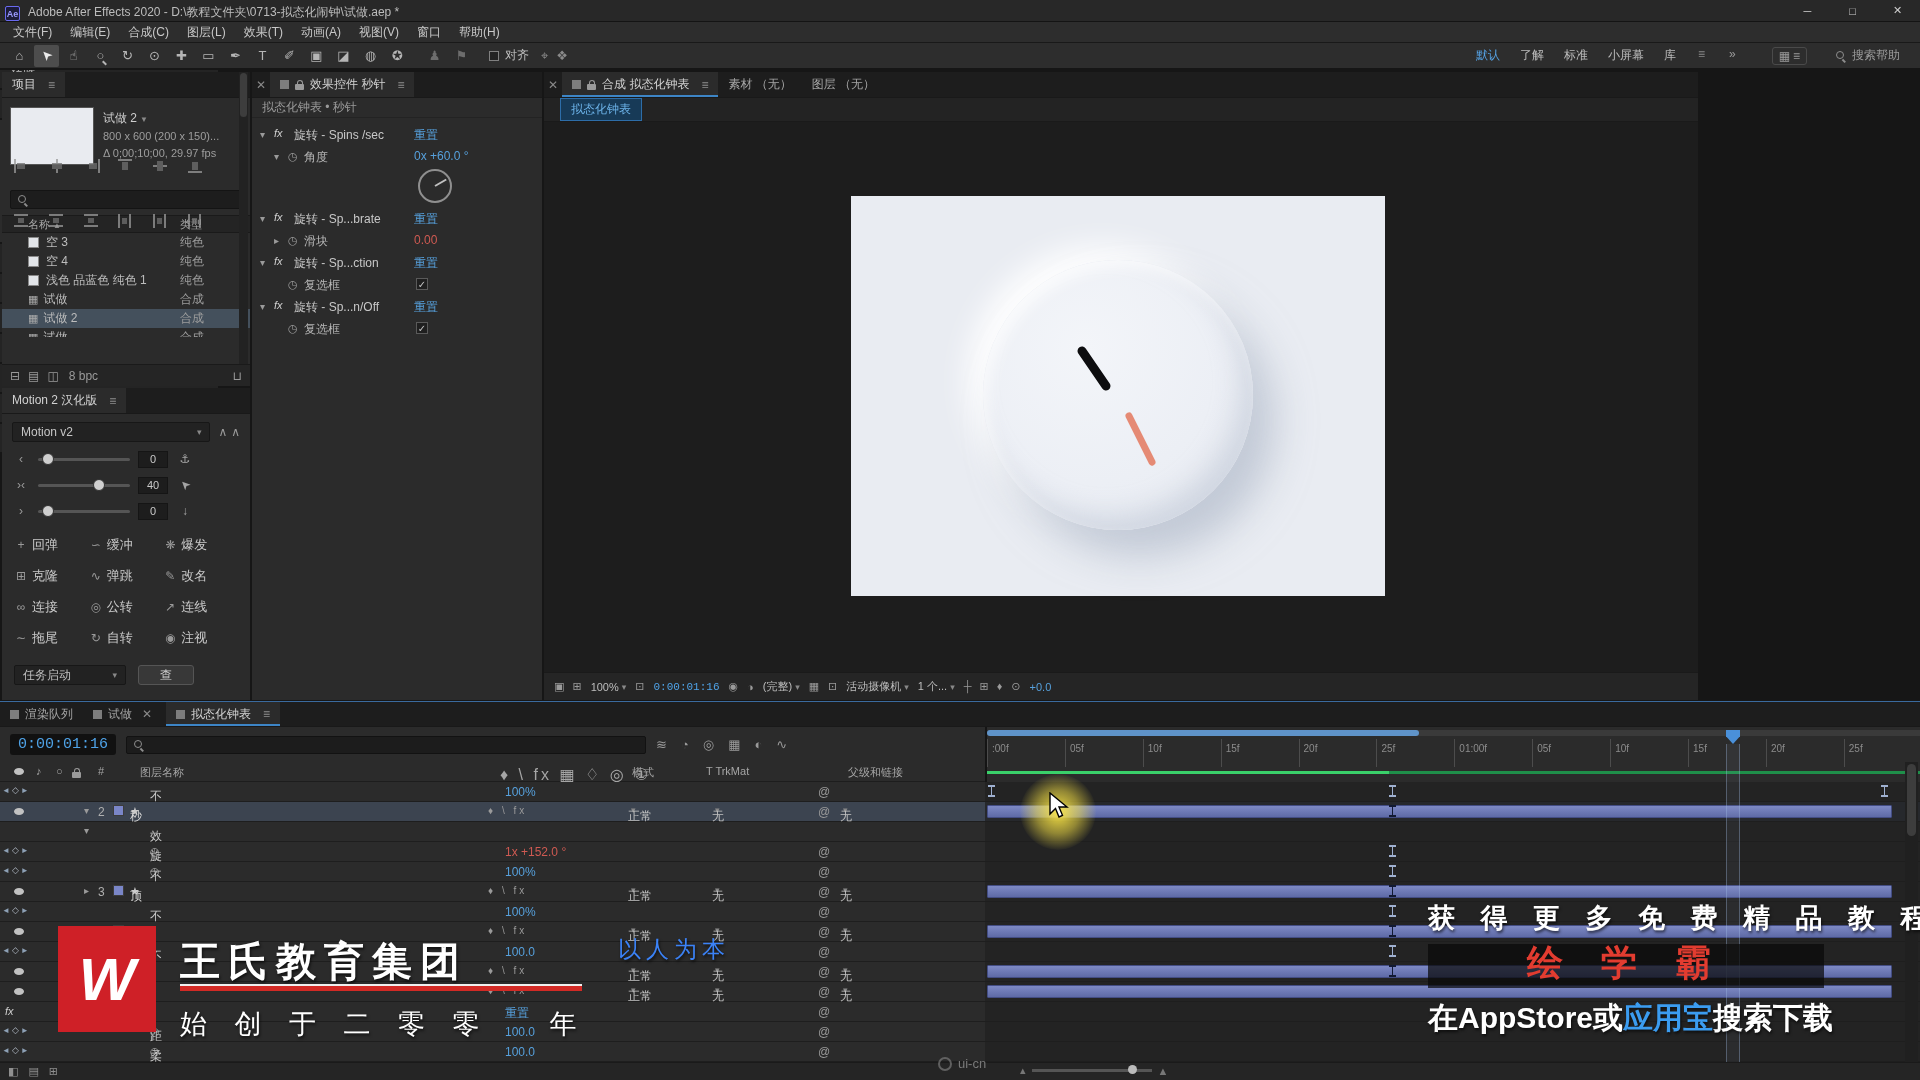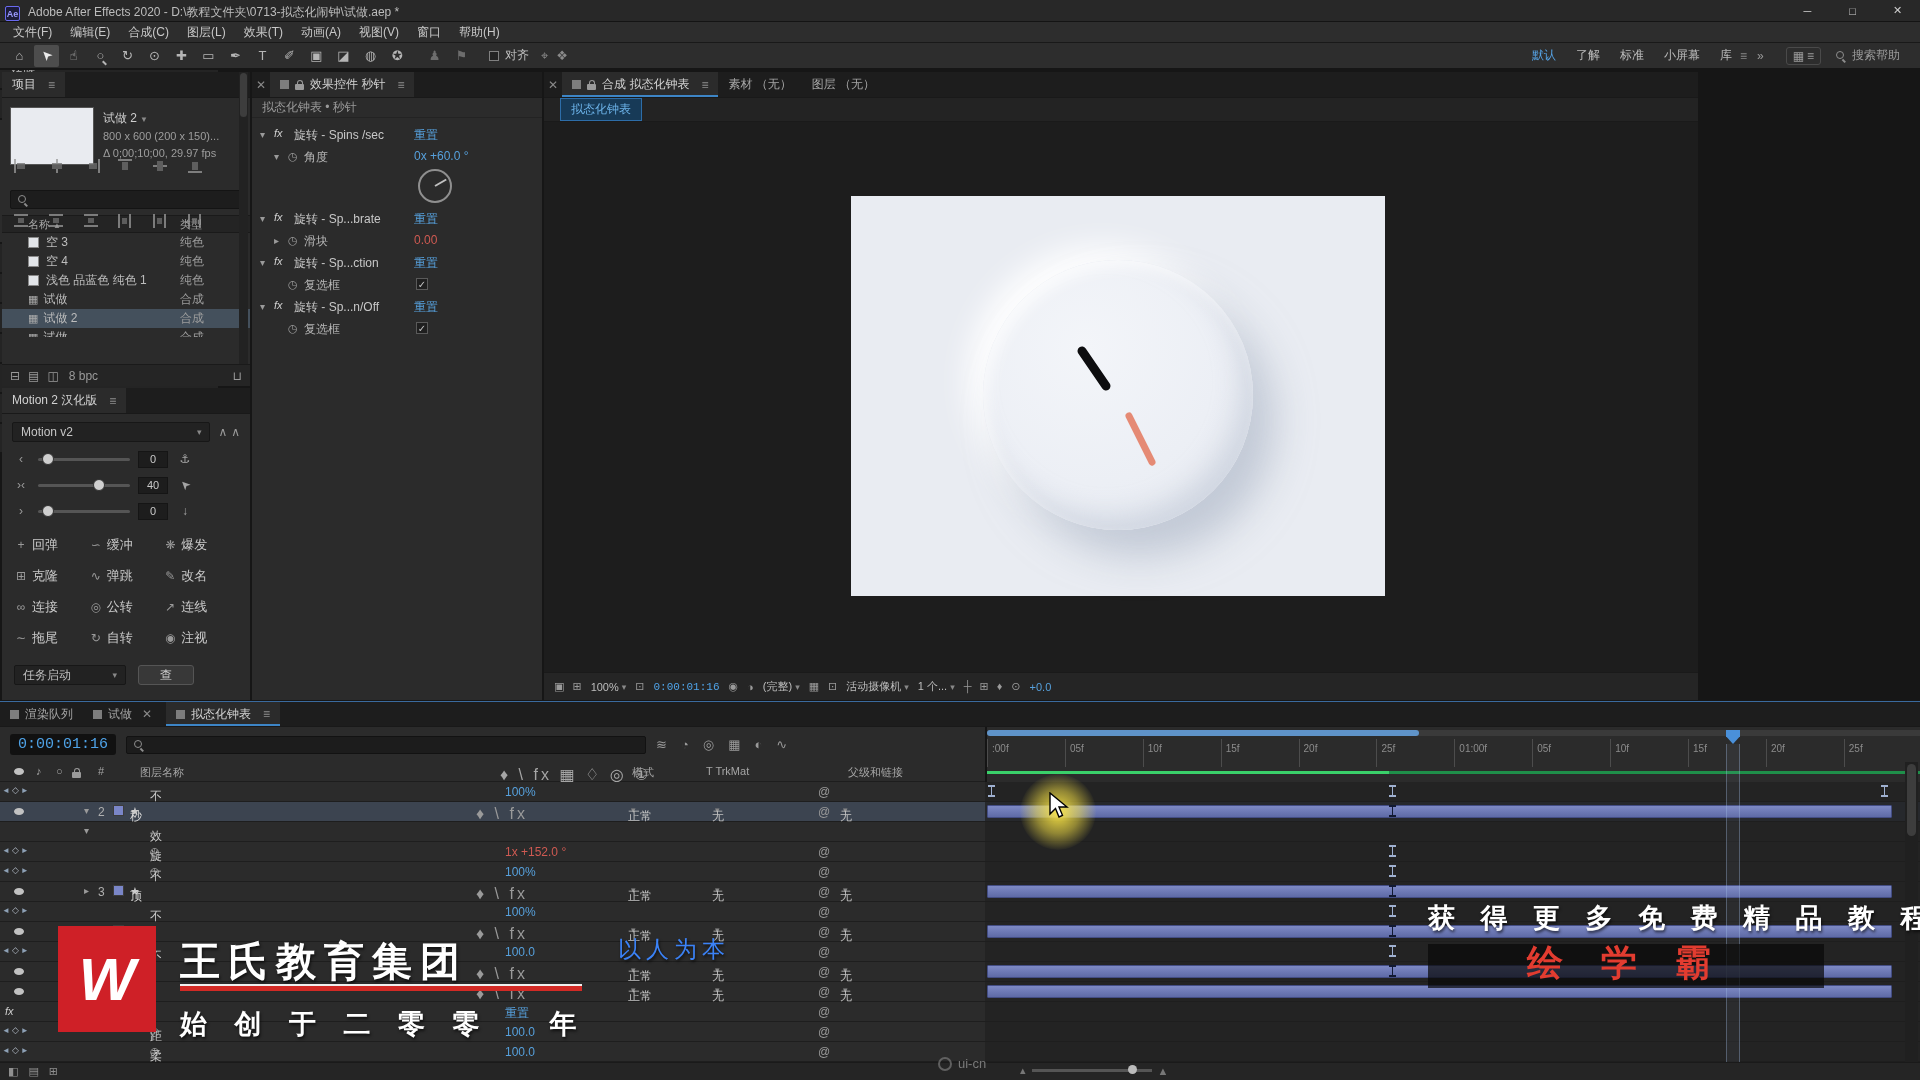--- a/index.html
+++ b/index.html
@@ -33,21 +33,21 @@
 .toolbar{position:absolute;left:0;top:43px;width:1920px;height:27px;background:#2d2d2d;display:flex;align-items:center;padding:0 6px;border-bottom:2px solid #161616;z-index:6}
 .tool{width:25px;height:22px;display:flex;align-items:center;justify-content:center;color:#b5b5b5;font-size:13px;margin:0 1px;border-radius:2px}
 .tool.active{background:#4d4d4d;color:#ececec}
 .tool .tglyph{pointer-events:none}
 .zoom-ico::after{content:"";position:absolute;width:5px;height:2px;background:#b5b5b5;transform:rotate(45deg);right:-3px;bottom:-1px}
 .tb-sep{width:10px}
 .tb-extra .tool{color:#6d6d6d}
 .snap-wrap{display:flex;align-items:center;gap:6px;margin-left:14px;color:#c0c0c0}
 .snap-box{width:10px;height:10px;border:1px solid #808080;background:#222}
 .snap-icons{display:flex;gap:8px;margin-left:6px;color:#8a8a8a;font-size:13px}
-.workspaces{margin-left:auto;display:flex;align-items:center;gap:2px}
+.workspaces{margin-left:auto;display:flex;gap:16px}
 .ws-item{padding:0 10px;color:#bdbdbd}
 .ws-item.active{color:#55a2e4}
 .ws-menu{color:#888;margin-left:-4px}
 .ws-over{color:#9a9a9a;padding:0 8px}
 .tb-console{display:flex;gap:3px;border:1px solid #4a4a4a;border-radius:3px;padding:1px 6px;margin:0 12px;color:#9a9a9a}
 .help-search{display:flex;align-items:center;gap:6px;margin-right:14px;color:#9a9a9a}
 
 .panel{position:absolute;background:#2b2b2b}
 .tabstrip{height:26px;background:#1d1d1d;display:flex;align-items:stretch;border-bottom:1px solid #191919}
 .tab{display:flex;align-items:center;gap:6px;padding:0 10px;color:#a5a5a5;position:relative}
@@ -167,21 +167,21 @@
 .c-eye{left:14px;top:6px}
 .c-fx{left:5px;font-style:italic;color:#cfcfcf;font-size:11px}
 .c-twirl{left:84px;color:#9a9a9a;font-size:10px}
 .c-num{left:98px;color:#b0b0b0}
 .c-swatch{left:113px;top:4px;width:11px;height:11px;background:#7a86c8;border:1px solid #3c3c3c}
 .c-name{left:150px;color:#c9c9c9;display:flex;gap:5px;align-items:center}
 .c-name.lay{left:130px;color:#d6d6d6}
 .c-name .star{color:#c9c9c9;font-size:11px}
 .c-name .swi{color:#9a9a9a;font-size:11px}
 .c-val{left:505px}
-.c-switches{left:476px;width:120px;color:#9a9a9a;font-size:16px;letter-spacing:3px}
+.c-switches{left:488px;width:120px;color:#9a9a9a;font-size:10px;letter-spacing:3px}
 .c-mode{left:628px;width:72px;color:#c0c0c0}
 .c-trk{left:712px;width:58px;color:#c0c0c0}
 .c-pick{left:818px;color:#9a9a9a}
 .c-parent{left:840px;width:130px;color:#c0c0c0}
 .c-track{position:absolute;left:985px;top:0;width:935px;height:100%}
 .bar{display:none;position:absolute;left:2px;top:3px;width:905px;height:13px;border-radius:1px;background:linear-gradient(#7d89c4,#5e6aa6);border:1px solid #434d84}
 .bar.show{display:block}
 .kf{color:#9fb0d0}
 .bar.show~.kf{color:#121a33}
 .kf{position:absolute;top:4px;width:7px;height:12px}
@@ -196,21 +196,21 @@
 .tl-zoom{position:absolute;left:1020px;bottom:3px;display:flex;align-items:center;gap:6px;color:#777}
 .tl-zoom .ztrack{position:relative;width:120px;height:3px;background:#555}
 .tl-zoom .zknob{position:absolute;left:80%;top:-4px;width:9px;height:9px;background:#bbb;border-radius:50%}
 
 .wm-left{position:absolute;left:58px;top:922px;width:880px;height:150px;z-index:30;text-shadow:1px 2px 3px rgba(0,0,0,.65)}
 .wm-logo{position:absolute;left:0;top:4px;width:98px;height:106px;background:#cf2027;display:flex;align-items:center;justify-content:center;text-shadow:none}
 .wm-w{color:#fff;font-size:60px;font-weight:bold;font-style:italic}
 .wm-brand{position:absolute;left:122px;top:12px;color:#fff;font-size:40px;font-weight:bold;letter-spacing:8px;white-space:nowrap}
 .wm-slogan{position:absolute;left:560px;top:12px;color:#3b82f6;font-size:23px;letter-spacing:5px;white-space:nowrap}
 .wm-underline{position:absolute;left:122px;top:64px;width:402px;height:5px;background:#d22a25;box-shadow:0 -2px 0 #f0f0f0}
-.wm-founded{position:absolute;left:122px;top:84px;color:#fff;font-size:27px;font-weight:bold;letter-spacing:10px;white-space:nowrap}
+.wm-founded{position:absolute;left:122px;top:84px;color:#fff;font-size:27px;font-weight:normal;letter-spacing:10px;white-space:nowrap}
 .wm-year{margin-left:60px}
 .wm-right{position:absolute;left:1428px;top:900px;width:486px;z-index:30;text-shadow:1px 2px 3px rgba(0,0,0,.65)}
 .wm-p1{color:#fff;font-size:27px;font-weight:bold;letter-spacing:9px;white-space:nowrap}
 .wm-bar{margin-top:8px;width:396px;height:44px;background:rgba(10,10,10,.72);display:flex;align-items:flex-end;justify-content:center;text-shadow:none}
 .wm-hxb{color:#e23c30;font-size:36px;font-weight:bold;letter-spacing:14px}
 .wm-p2{margin-top:10px;color:#fff;font-size:30px;font-weight:bold;white-space:nowrap}
 .wm-appblue{color:#3b9cf0}
 .glow{position:absolute;left:1020px;top:774px;width:76px;height:76px;border-radius:50%;background:radial-gradient(circle,rgba(255,233,70,.95) 0%,rgba(255,233,70,.5) 40%,rgba(255,233,70,0) 72%);z-index:40}
 .cursor{position:absolute;left:1048px;top:792px;z-index:41}
 .uicn{position:absolute;left:938px;top:1056px;z-index:25;display:flex;align-items:center;gap:6px;opacity:.8}
@@ -1248,20 +1248,23 @@
     <div class="wm-founded">
       <span>始 创 于 二 零 零</span><span class="wm-year">年</span>
     </div>
   </div>
 
   <div class="wm-right">
     <div class="wm-p1">获 得 更 多 免 费 精 品 教 程</div>
     <div class="wm-bar">
       <span class="wm-hxb">绘 学 霸</span>
     </div>
+    <div class="wm-p2">
+      <span>在AppStore或</span><span class="wm-appblue">应用宝</span><span>搜索下载</span>
+    </div>
   </div>
 
   <div class="uicn">
     <span class="uicn-logo"></span>
     <span class="uicn-text">ui-cn</span>
   </div>
 
   <div class="glow"></div>
   <svg class="cursor" width="22" height="28">
     <polygon points="2,1 2,22 7.5,16.5 11,25 14.5,23.3 11,15 19,15" fill="#ffffff" stroke="#000000" stroke-width="1.4"></polygon>

